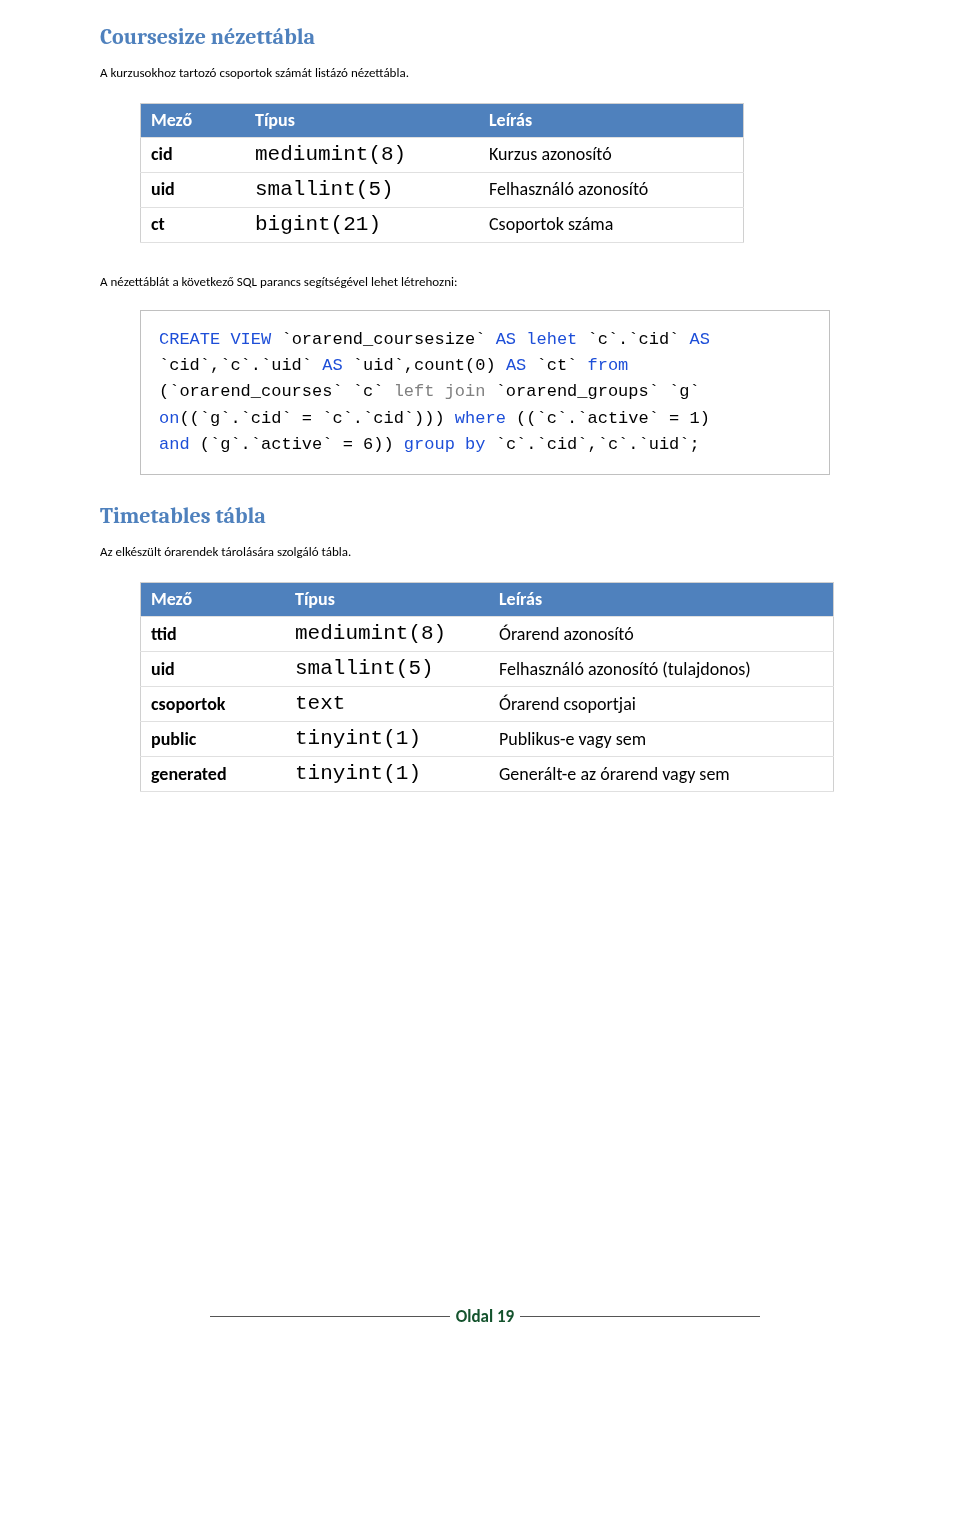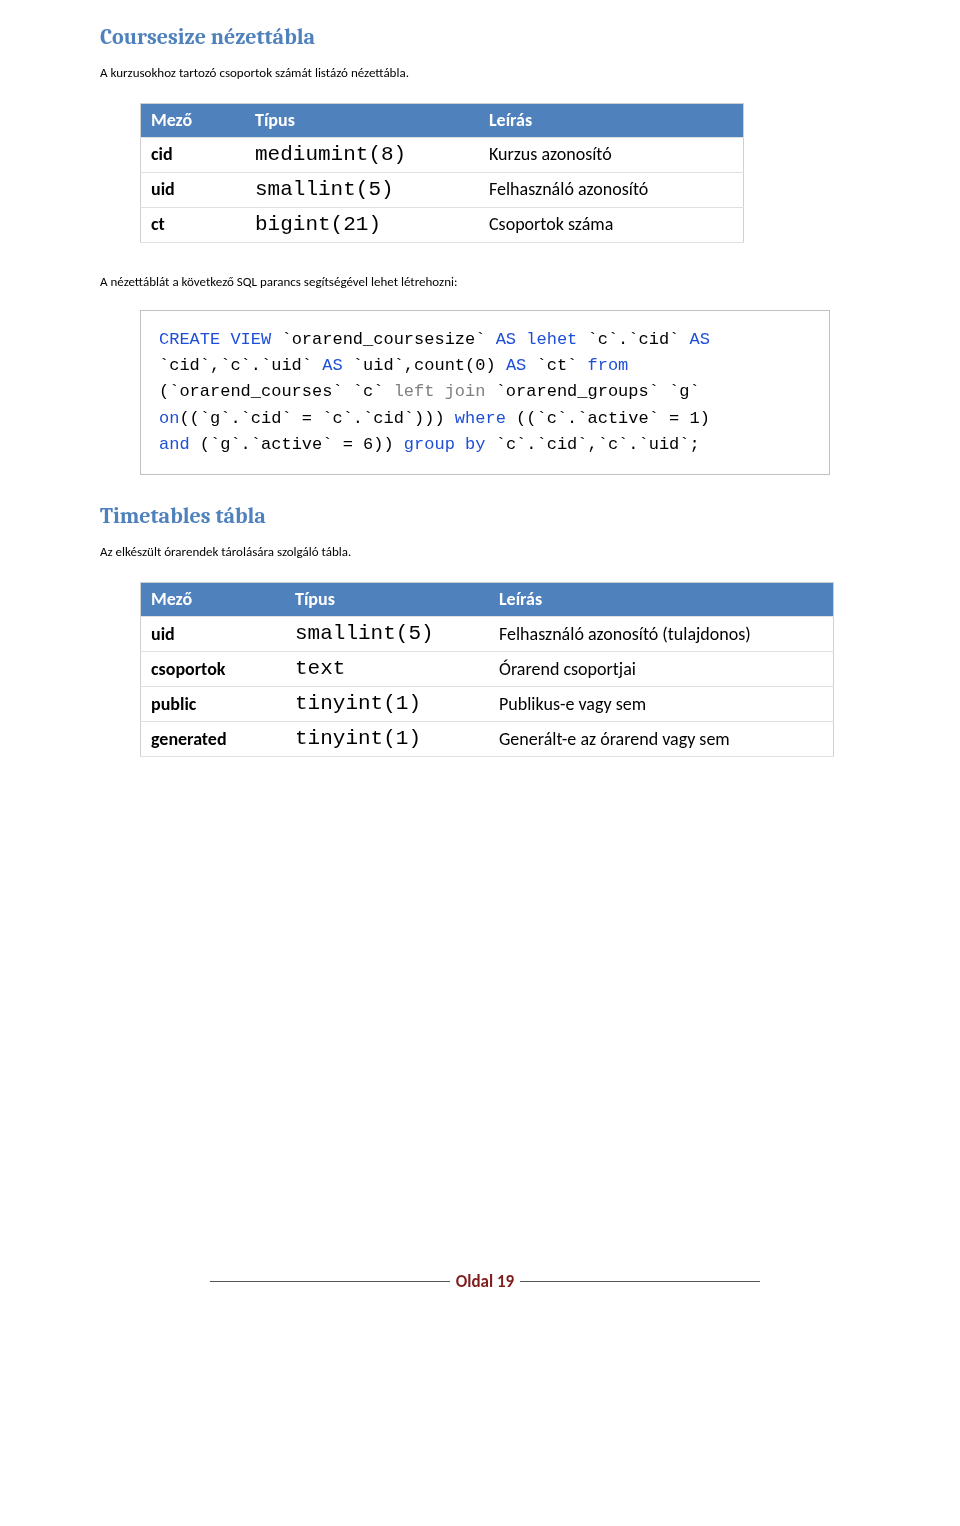--- a/index.html
+++ b/index.html
@@ -82,21 +82,21 @@
 
   
   .footer-wrap {
     margin-top: 510px;
     text-align: center;
   }
   .footer {
     display: inline-flex;
     align-items: center;
     gap: 6px;
-    color: #7f1d1d;
+    color: #14532d;
     font-size: 17px;
   }
   .footer .rule {
     width: 240px;
     height: 0;
     border-top: 1px solid #555;
   }
 </style>
 </head>
 <body>
@@ -143,20 +143,25 @@
   <div class="body-text">Az elkészült órarendek tárolására szolgáló tábla.</div>
 
   <table class="db-table t2">
     <tbody>
         <tr>
       <th>Mező</th>
       <th>Típus</th>
       <th>Leírás</th>
     </tr>
     <tr>
+      <td class="col-field">ttid</td>
+      <td class="mono">mediumint(8)</td>
+      <td>Órarend azonosító</td>
+    </tr>
+    <tr>
       <td class="col-field">uid</td>
       <td class="mono">smallint(5)</td>
       <td>Felhasználó azonosító (tulajdonos)</td>
     </tr>
     <tr>
       <td class="col-field">csoportok</td>
       <td class="mono">text</td>
       <td>Órarend csoportjai</td>
     </tr>
     <tr>

